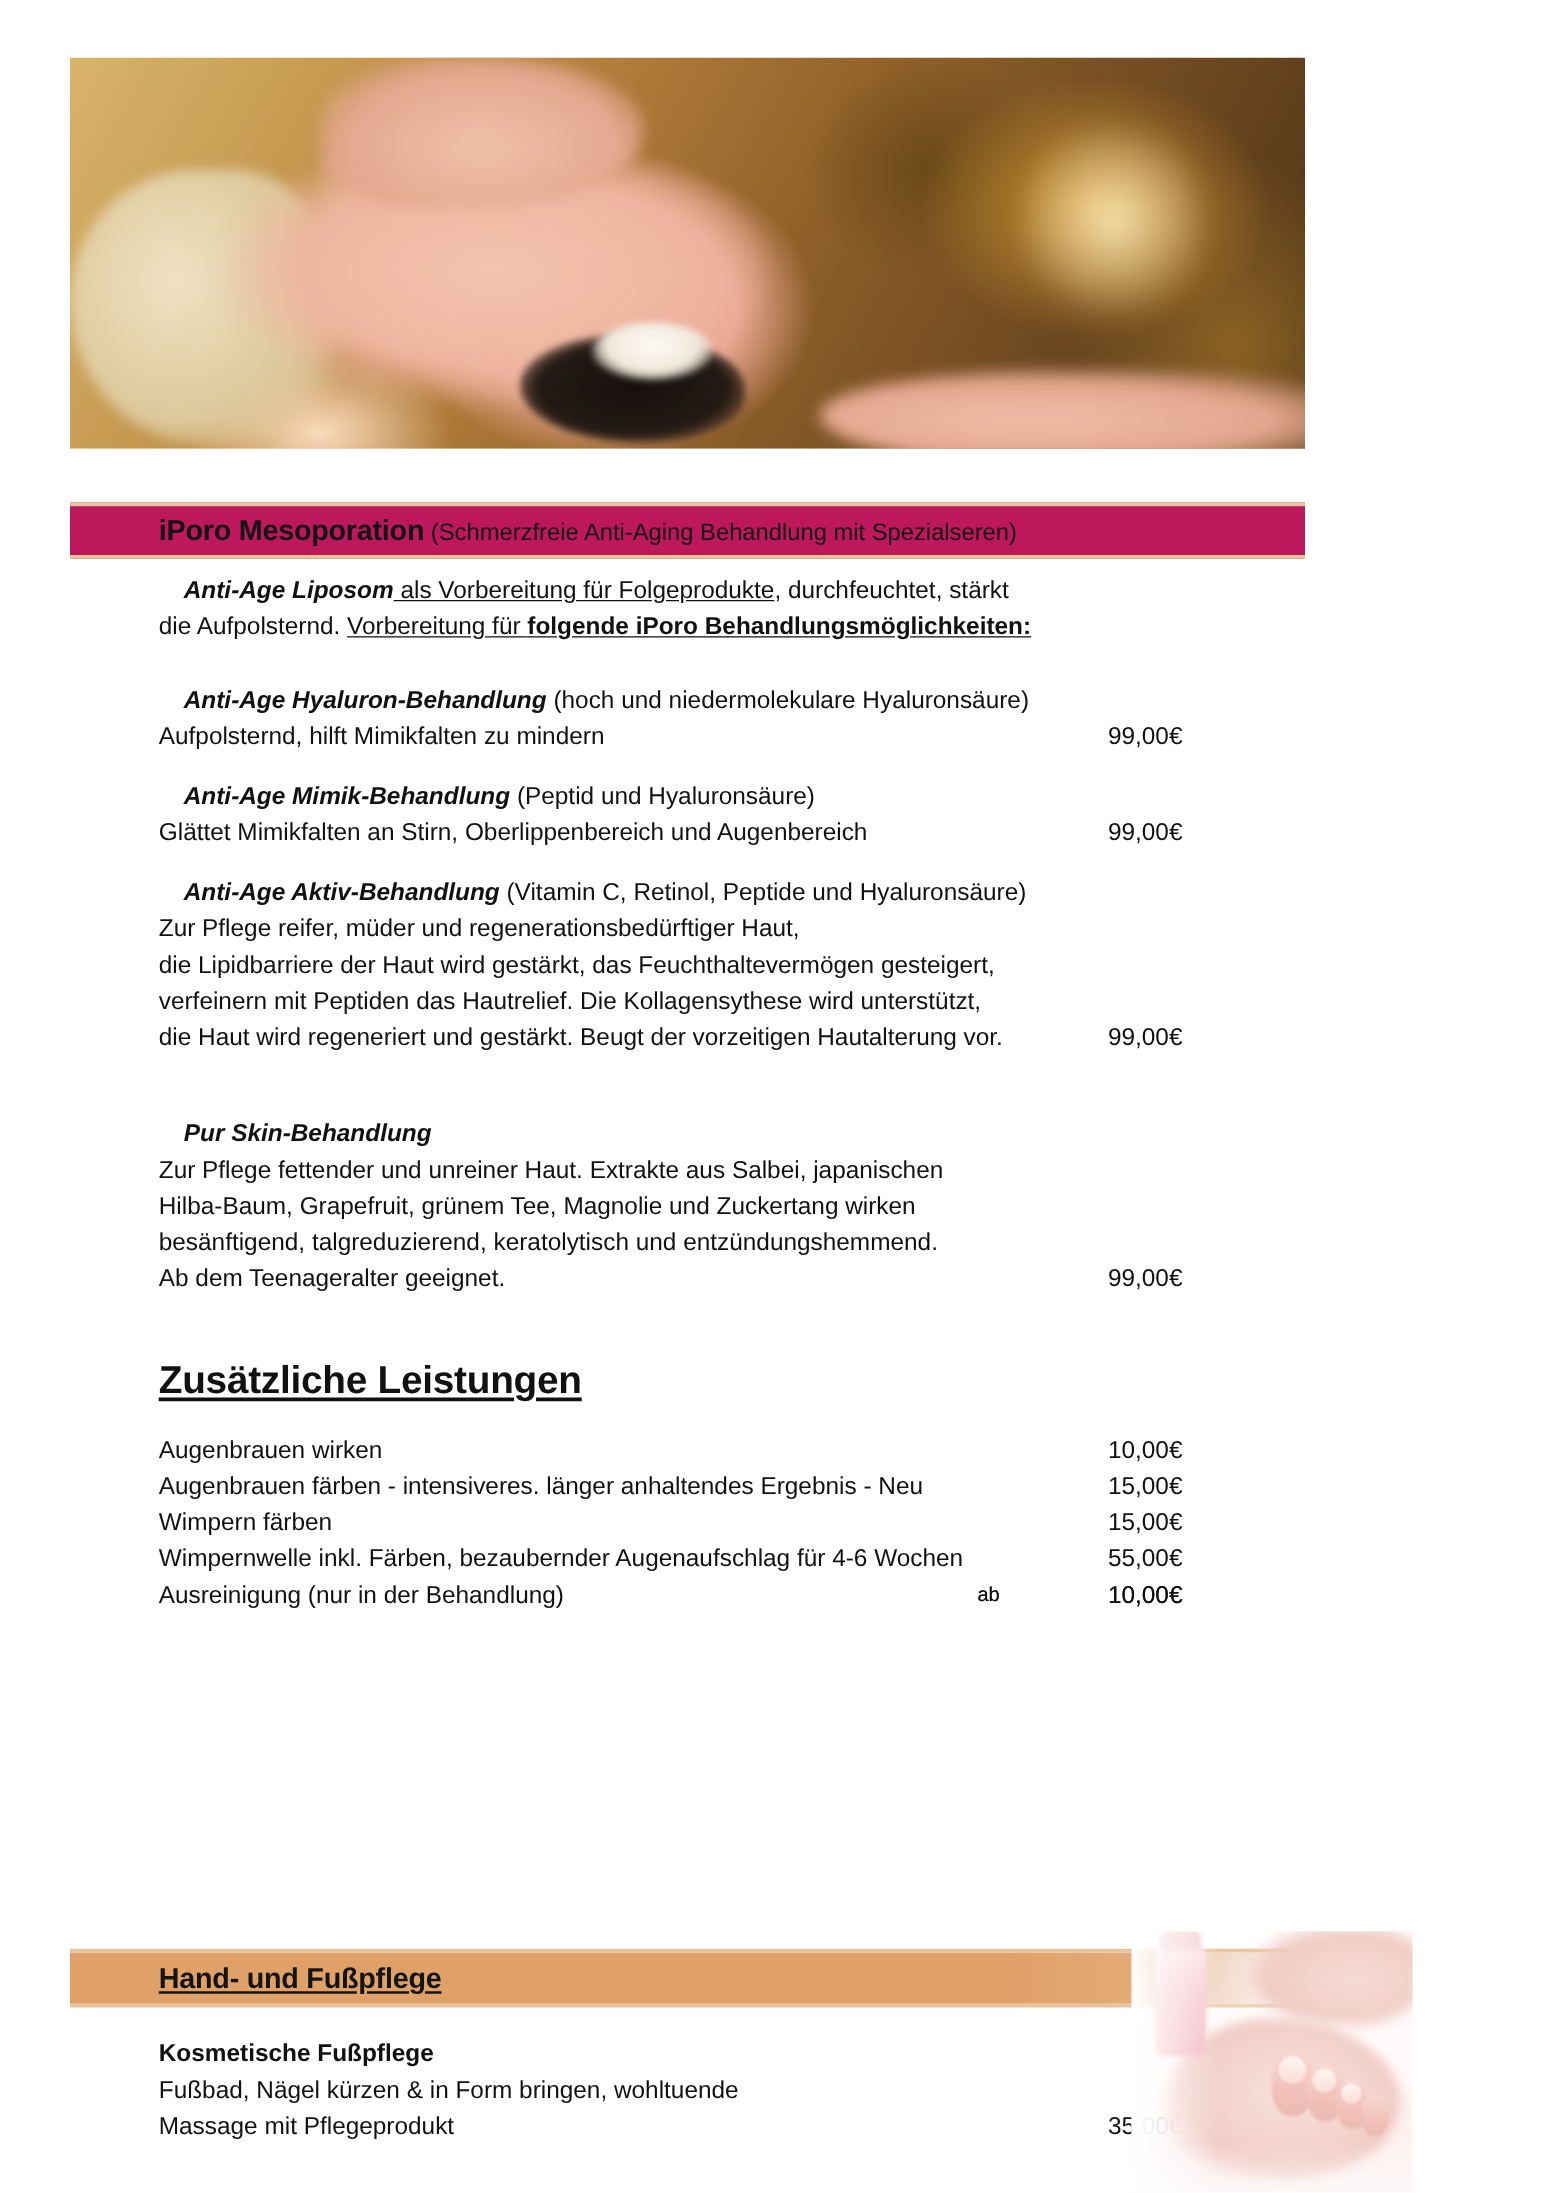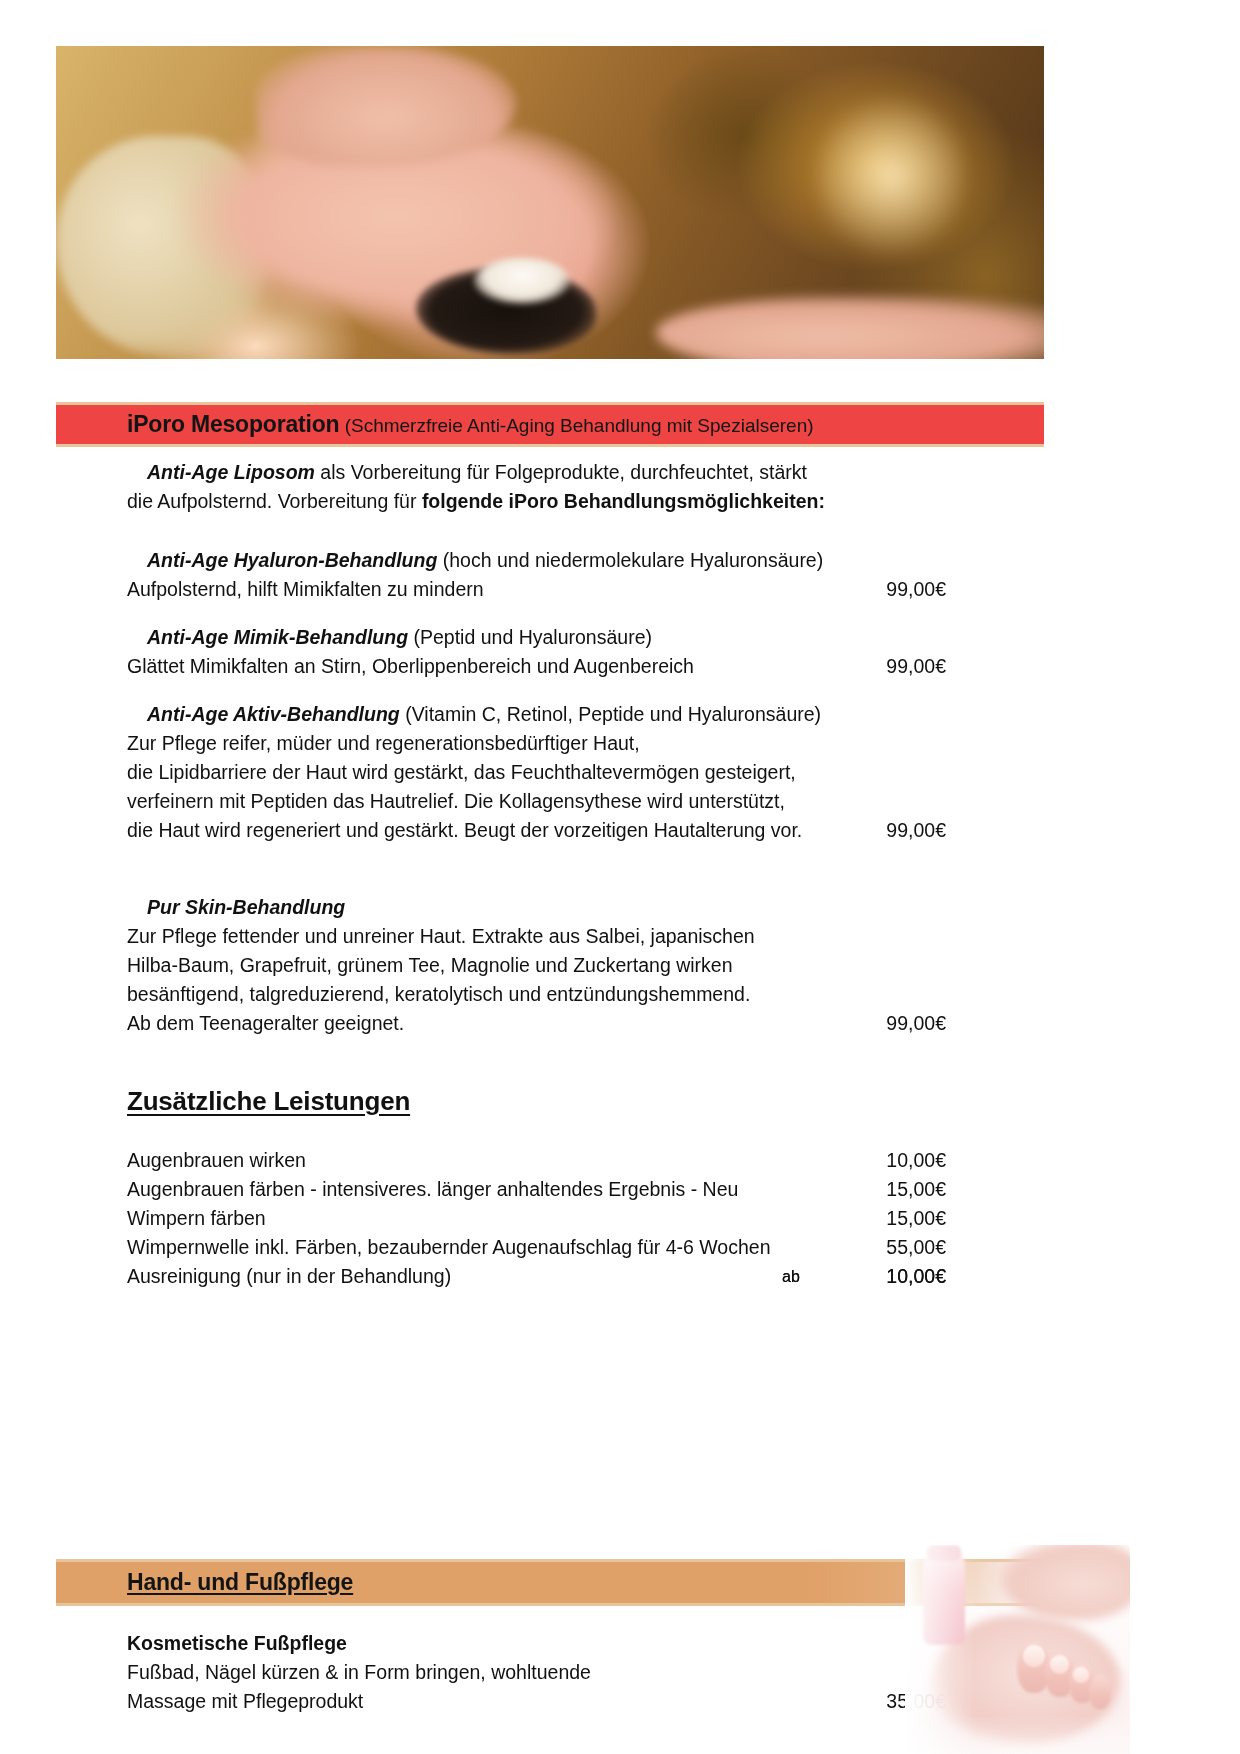--- a/index.html
+++ b/index.html
@@ -104,21 +104,21 @@
     border-radius: 50%;
     background: radial-gradient(circle at 50% 50%, rgba(255,236,190,.85) 0%, rgba(255,236,190,0) 70%);
     filter: blur(8px);
   }
 
   
   .bar {
     position: absolute;
     left: 56px;
     width: 988px;
-    background: #ef4444;
+    background: #be185d;
     border-top: 3px solid #e8c49b;
     border-bottom: 3px solid #e8c49b;
     box-sizing: border-box;
     display: flex;
     align-items: center;
   }
   .bar-1 { top: 402px; height: 45px; }
   .bar-2 {
     top: 1559px; height: 47px;
     background: linear-gradient(to right, #e0a168 0%, #e0a168 76%, #e3ab78 86%, rgba(245,225,215,.85) 96%, rgba(255,250,248,.55) 100%);
@@ -165,24 +165,24 @@
   }
   .ab {
     position: absolute;
     left: 655px;
     width: 40px;
     text-align: left;
     font-size: 16px;
   }
   .bi { font-weight: 700; font-style: italic; margin-left: 20px; }
   .b  { font-weight: 700; }
-  .u  { text-underline-offset: 2px; }
+  .u  { text-decoration: underline; text-underline-offset: 2px; }
 
   .section-head {
-    font-size: 26px;
+    font-size: 31px;
     font-weight: 700;
     text-decoration: underline;
     text-underline-offset: 4px;
     color: #111;
     letter-spacing: -0.2px;
   }
 
   
   .foot-photo {
     position: absolute;

